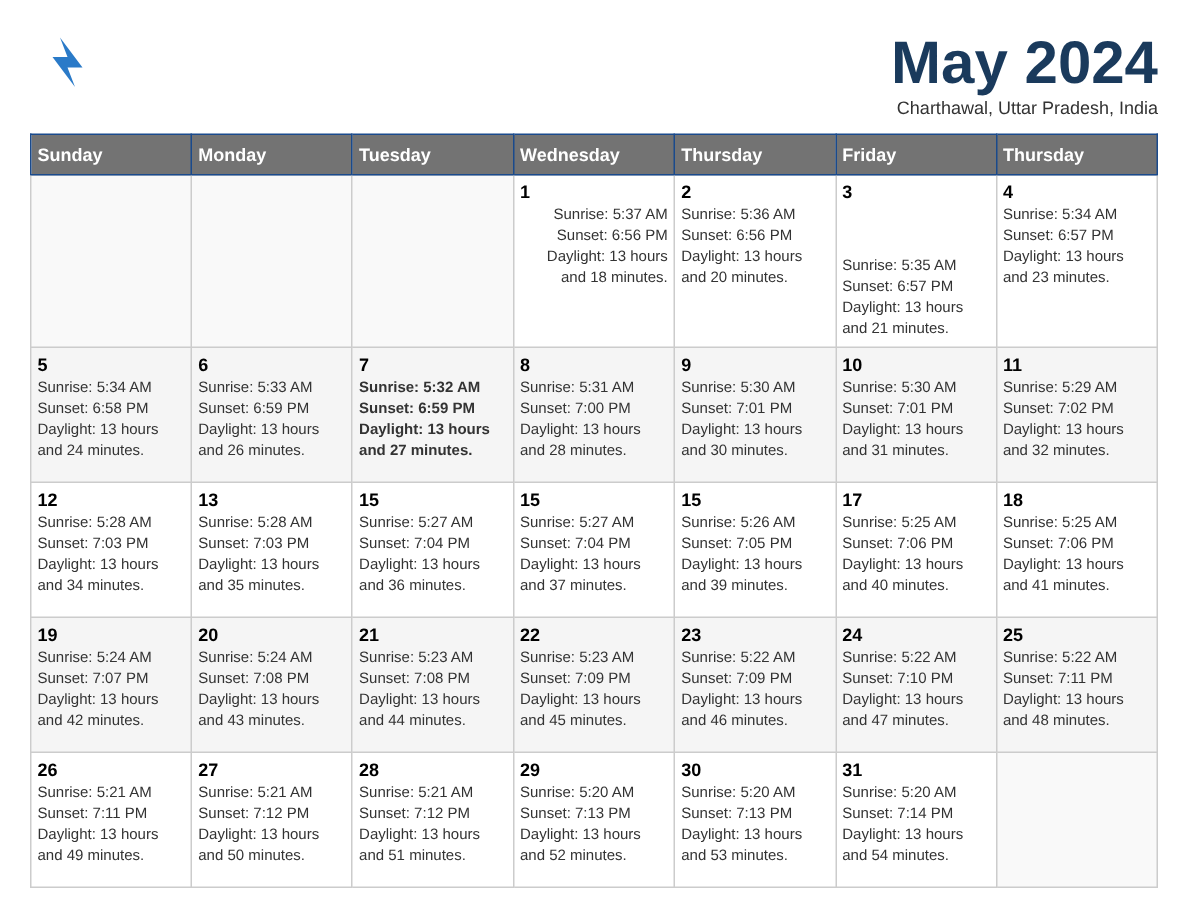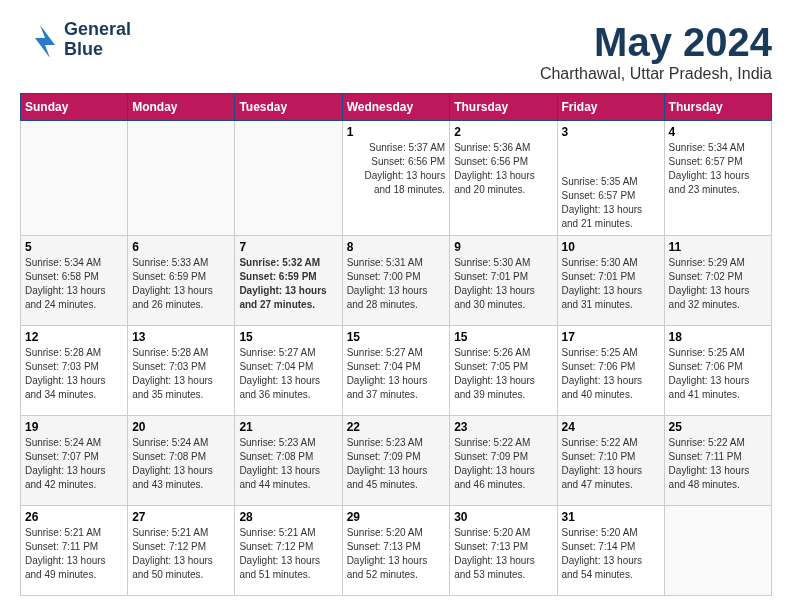--- a/index.html
+++ b/index.html
@@ -35,30 +35,30 @@
     }
     .title-section {
       text-align: right;
     }
     .main-title {
       font-size: 40px;
       font-weight: bold;
       color: #1a3a5c;
     }
     .subtitle {
-      font-size: 16px;
+      font-size: 12px;
       color: #333;
     }
     .calendar {
       width: 100%;
       border-collapse: collapse;
       font-size: 11px;
     }
     .calendar thead tr th {
-      background-color: #be185d;
+      background-color: #737373;
       color: #fff;
       padding: 6px 4px;
       text-align: left;
       font-size: 12px;
       font-weight: bold;
       border: 1px solid #1a4a8c;
     }
     .calendar tbody tr td {
       border: 1px solid #ccc;
       vertical-align: top;
@@ -91,24 +91,20 @@
   </style>
 </head>
 <body>
 
 <div class="header-section">
   <div class="logo">
     <svg class="logo-icon" viewBox="0 0 40 40">
       <rect x="0" y="0" width="40" height="40" fill="white"></rect>
       <polygon points="20,5 35,25 25,25 30,38 15,18 25,18" fill="#2a7ac8"></polygon>
     </svg>
-    <div class="logo-text">
-      <span>General</span>
-      <span>Blue</span>
-    </div>
   </div>
   <div class="title-section">
     <div class="main-title">May 2024</div>
     <div class="subtitle">Charthawal, Uttar Pradesh, India</div>
   </div>
 </div>
 
 <table class="calendar">
   <thead>
     <tr>

